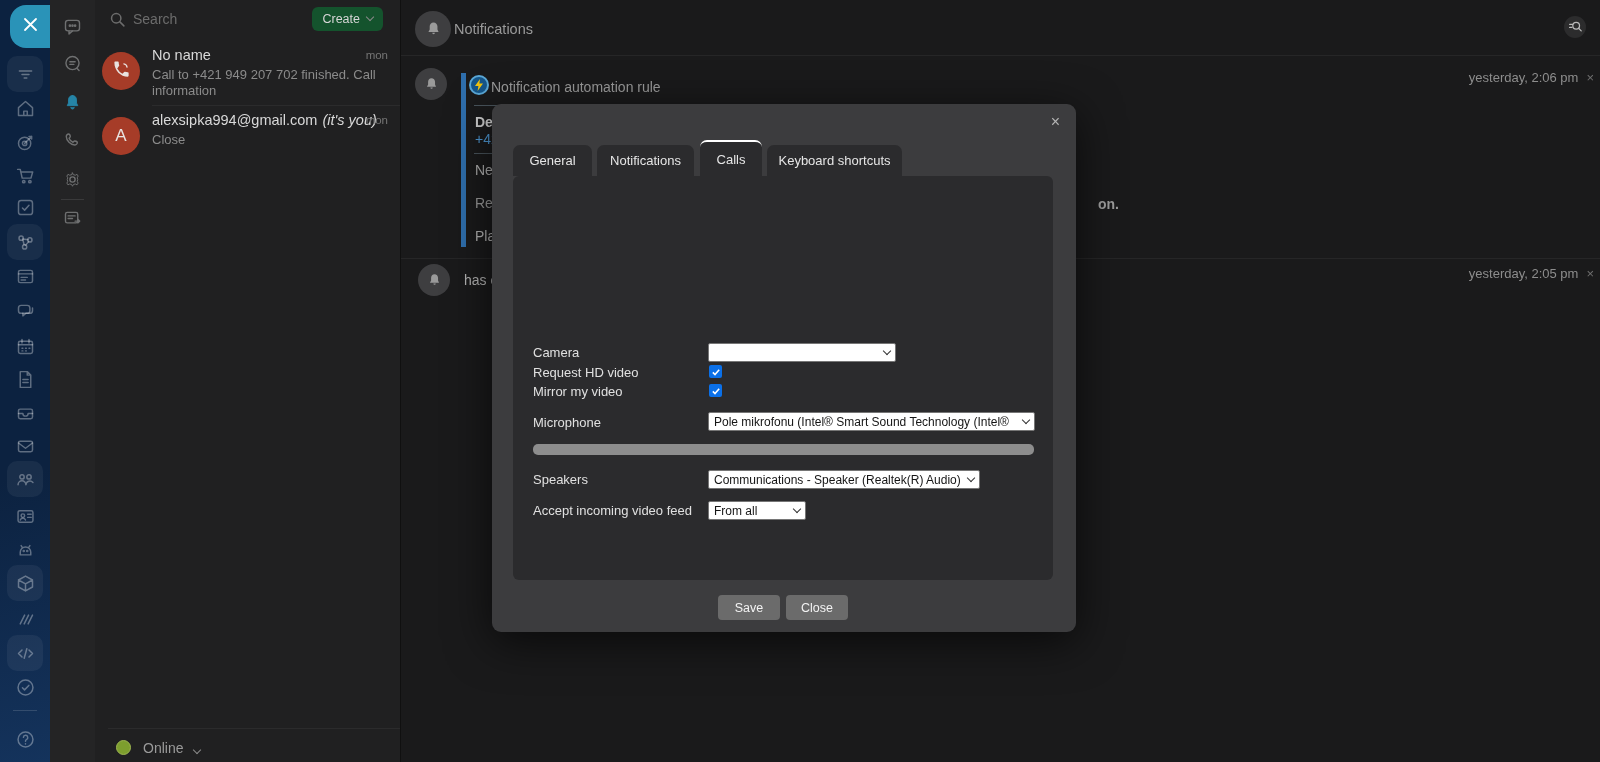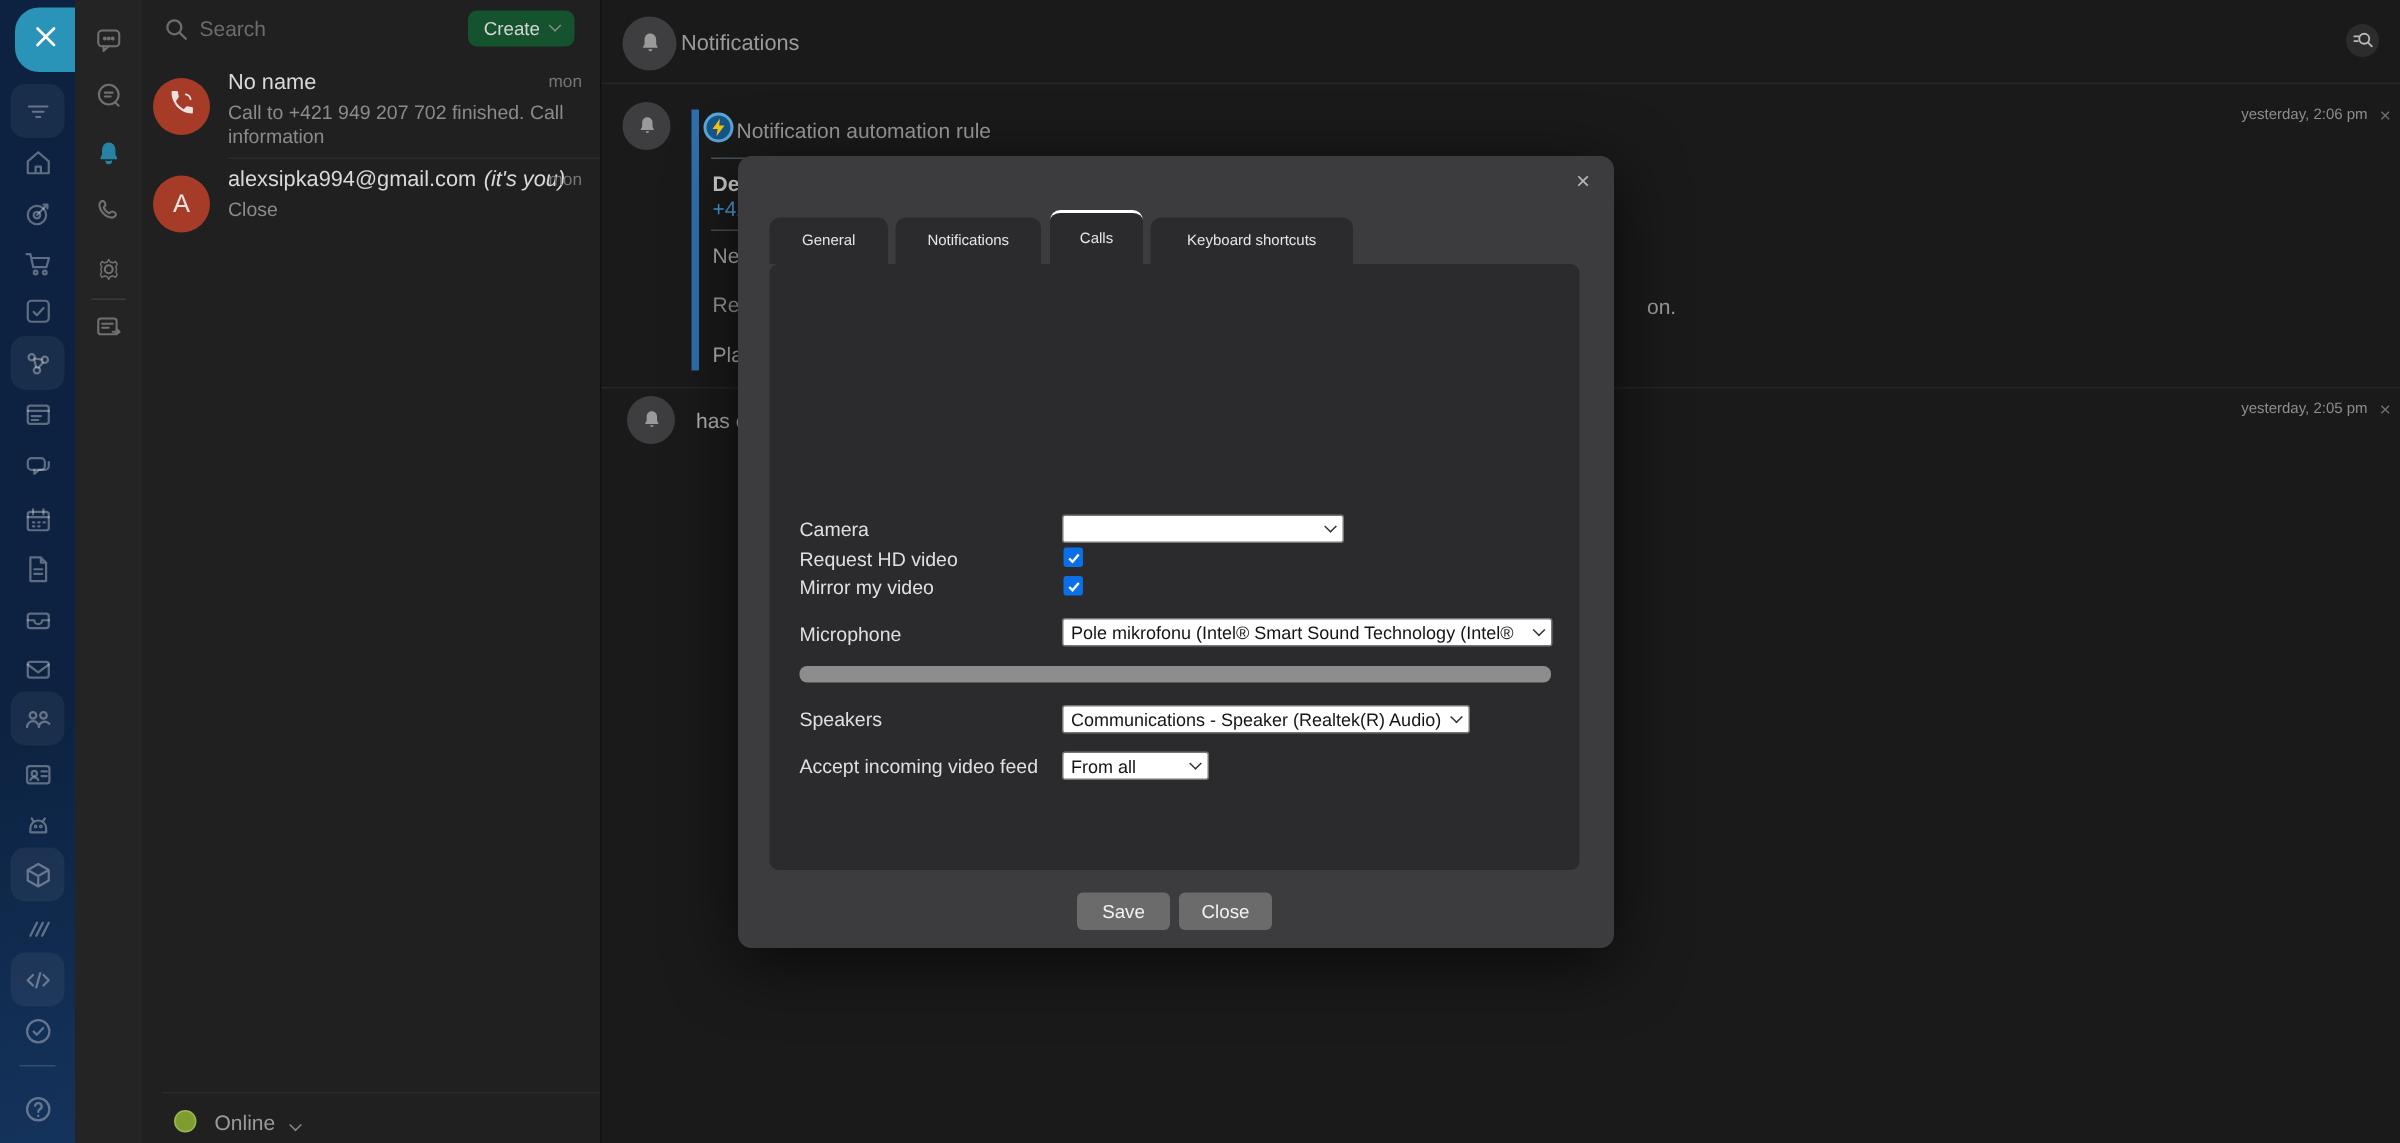--- a/index.html
+++ b/index.html
@@ -63,30 +63,30 @@
   .mh-search svg { width:14px; height:14px; stroke:currentColor; fill:none; stroke-width:1.6; stroke-linecap:round; }
   .m-div { position:absolute; left:0; right:0; height:1px; background:#262627; }
   .nbar { position:absolute; left:60px; top:73px; width:5px; height:174px; background:#2f6fad; }
   .auto-ic { position:absolute; left:68px; top:75px; width:20px; height:20px; border-radius:50%;
              background:#15568a; border:2px solid #5aa7d6; display:flex; align-items:center; justify-content:center; }
   .auto-ic svg { width:10px; height:12px; }
   .n1-title { position:absolute; left:90px; top:79px; font-size:14px; color:#9a9a9a; }
   .hline { position:absolute; height:1px; background:#49545c; }
   .frag { position:absolute; font-size:14px; color:#a9a9a9; white-space:nowrap; }
   .time-row { position:absolute; right:6px; display:flex; align-items:center; gap:8px; }
-  .time-txt { font-size:10px; color:#8d8d8d; }
+  .time-txt { font-size:13px; color:#8d8d8d; }
   .time-x { font-size:13px; color:#6f6f6f; cursor:pointer; line-height:1; }
 
   
   .modal { position:absolute; left:492px; top:104px; width:584px; height:528px; background:#3c3c3e; border-radius:9px;
            box-shadow:0 10px 45px rgba(0,0,0,.65); z-index:10; }
   .m-title { position:absolute; left:0; right:0; top:12px; text-align:center; font-size:14.5px; font-weight:bold; color:#f3f3f3; }
   .m-close { position:absolute; right:16px; top:9px; font-size:16px; color:#b5b5b5; cursor:pointer; }
   .tab { position:absolute; top:41px; height:31px; background:#2b2b2d; border-radius:7px 7px 0 0; color:#e6e6e6;
-         font-size:10px; display:flex; align-items:center; justify-content:center; cursor:pointer; }
+         font-size:13px; display:flex; align-items:center; justify-content:center; cursor:pointer; }
   .tab.active { top:36px; height:36px; border-top:2px solid #fff; z-index:2; }
   .m-panel { position:absolute; left:21px; top:72px; width:540px; height:404px; background:#2b2b2d; border-radius:6px; }
   .f-label { position:absolute; left:20px; font-size:13px; color:#e0e0e0; white-space:nowrap; }
   .wsel { position:absolute; left:195px; height:19px; background:#fff; border:1px solid #767676; border-radius:2px;
           display:flex; align-items:center; font-size:12px; color:#151515; padding:0 18px 0 5px; white-space:nowrap;
           overflow:hidden; cursor:pointer; }
   .wsel .schev { position:absolute; right:5px; top:4px; width:6px; height:6px; border-right:1.5px solid #333;
                  border-bottom:1.5px solid #333; transform:rotate(45deg); background:#fff; }
   .cbox { position:absolute; left:196px; width:13px; height:13px; background:#0b70e8; border-radius:2px;
           display:flex; align-items:center; justify-content:center; cursor:pointer; }
@@ -352,21 +352,21 @@
       <span class="time-txt">yesterday, 2:06 pm</span>
       <span class="time-x">×</span>
     </div>
     <div class="hline" style="left:73px; top:105px; width:360px;"></div>
     <div class="frag" style="left:74px; top:114px; font-weight:bold; color:#cecece;">Deal</div>
     <div class="frag" style="left:74px; top:131px; color:#4f9bd8;">+42</div>
     <div class="hline" style="left:73px; top:153px; width:360px;"></div>
     <div class="frag" style="left:74px; top:162px; color:#b3b3b3;">New</div>
     <div class="frag" style="left:74px; top:195px; color:#9b9b9b;">Read</div>
     <div class="frag" style="left:74px; top:228px; color:#b3b3b3;">Plan</div>
-    <div class="frag" style="left:697px; top:196px; color:#9b9b9b;">on.</div>
+    <div class="frag" style="left:697px; top:196px; color:#9b9b9b;font-weight:bold;">on.</div>
     <div class="m-div" style="top:258px"></div>
 
     <div class="avatar-g" style="left:17px; top:264px; width:32px; height:32px;">
       <svg viewBox="0 0 24 24" style="width:17px;height:17px">
           <path d="M12 3c-2.9 0-4.8 2.3-4.8 5.2V12L5.6 15h12.8L17 12V8.2C17 5.3 14.9 3 12 3zm-1.6 13.2a1.7 1.7 0 0 0 3.4 0z"></path>
         </svg>
     </div>
     <div class="frag" style="left:63px; top:272px; color:#b3b3b3;">has en</div>
     <div class="time-row" style="top:266px">
       <span class="time-txt">yesterday, 2:05 pm</span>

